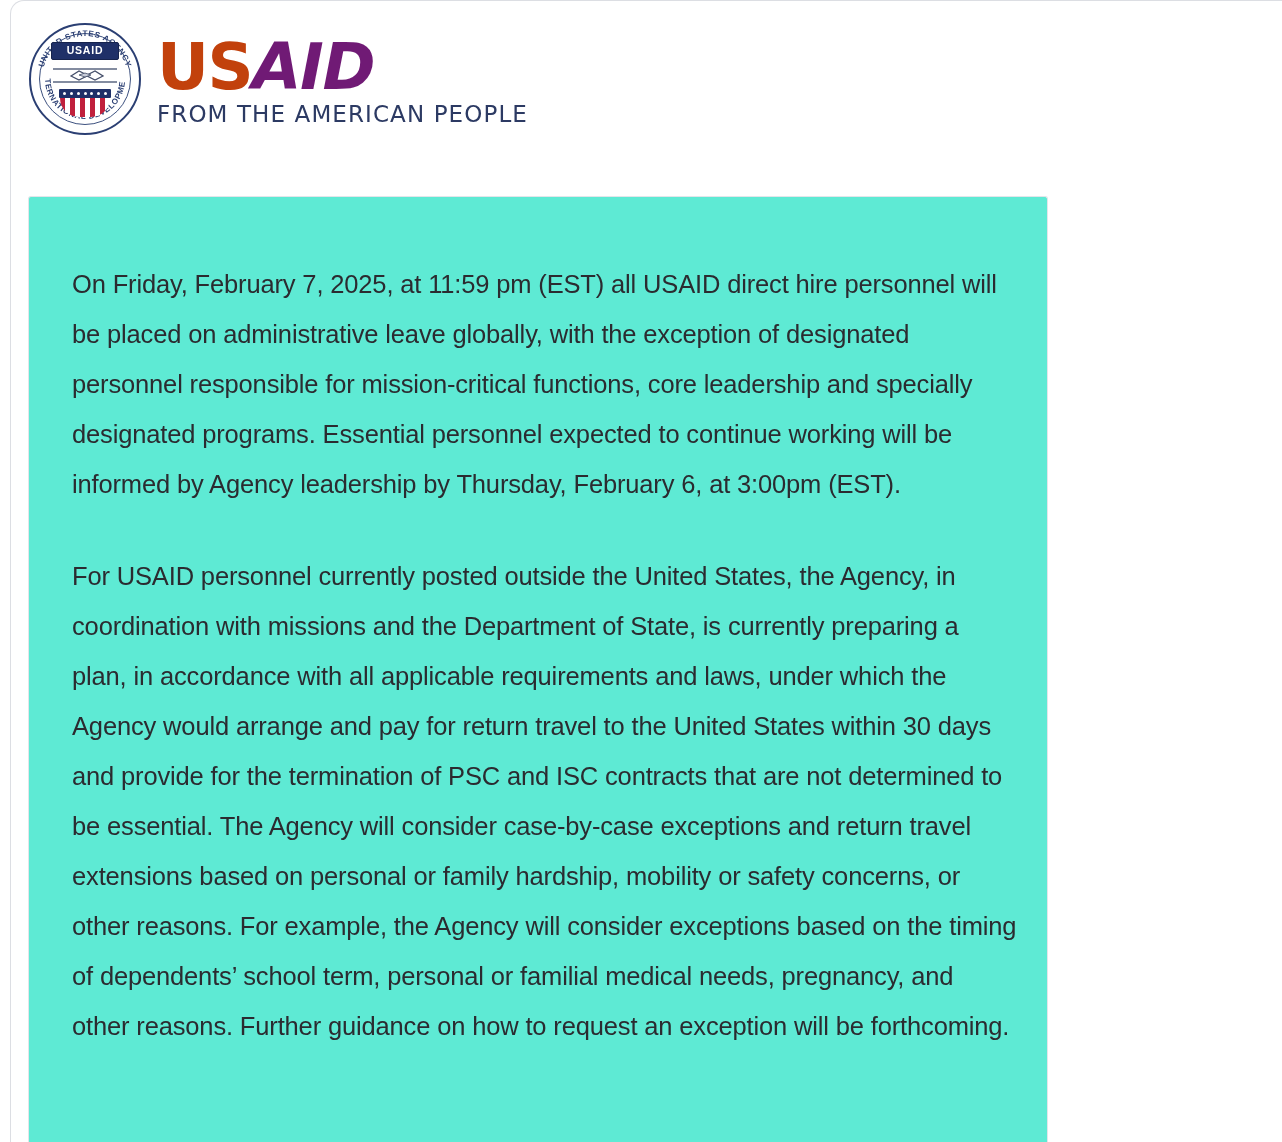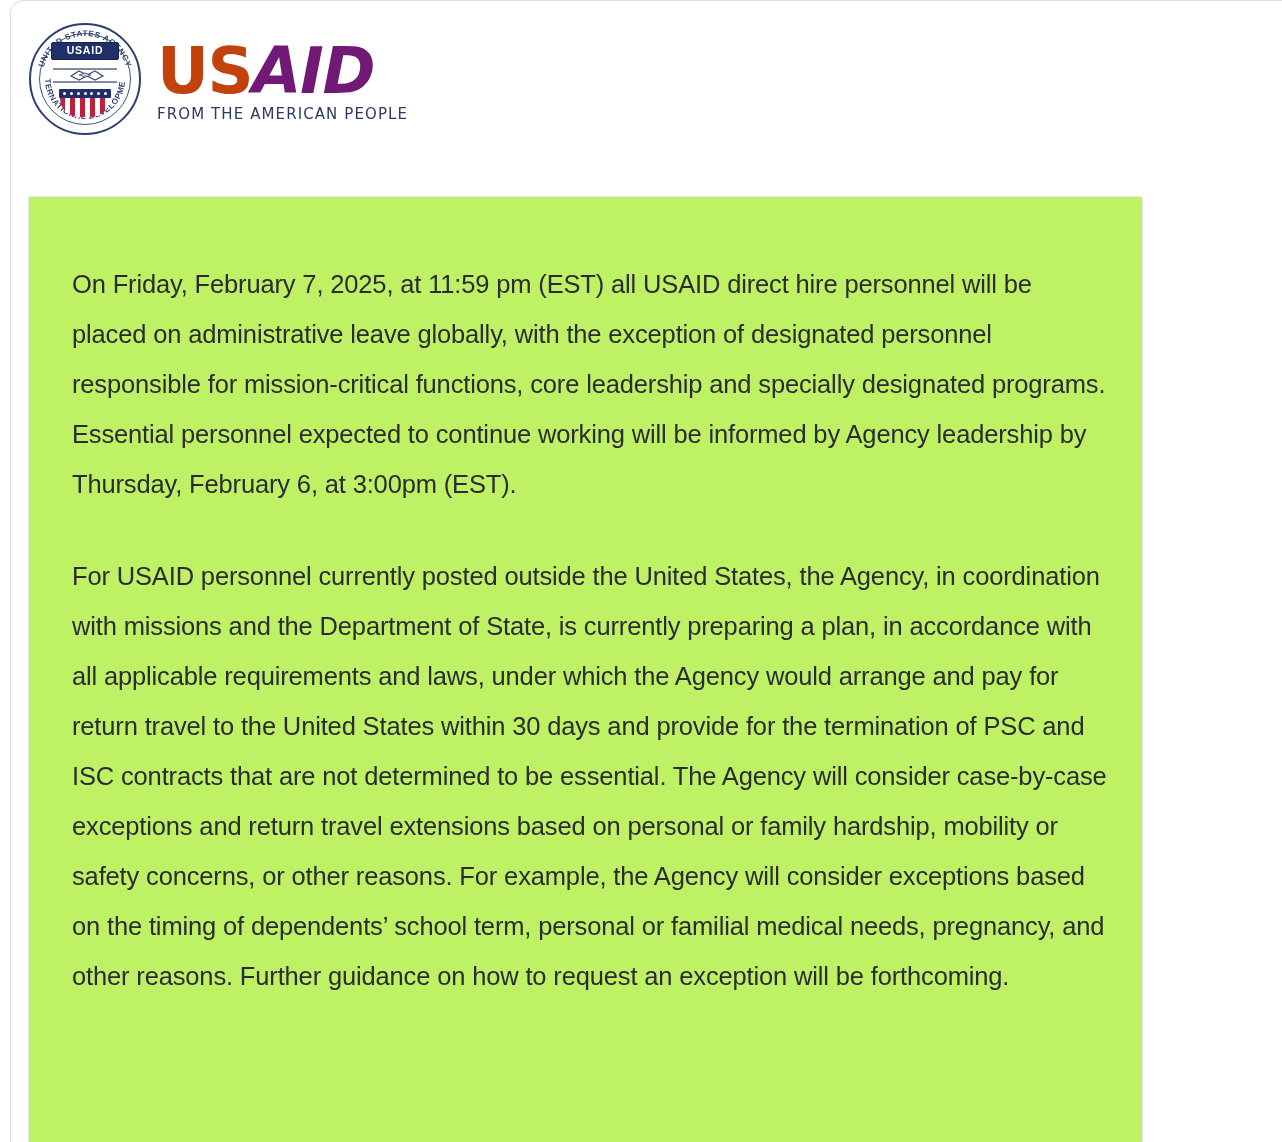--- a/index.html
+++ b/index.html
@@ -139,36 +139,36 @@
     font-size: 64px;
     font-weight: 700;
     letter-spacing: -1.5px;
     line-height: 64px;
     white-space: nowrap;
   }
   .wm-us { color: #c2410c; }
   .wm-aid { color: #701a75; font-style: italic; }
   .wordmark-tag {
     font-family: "DejaVu Sans", sans-serif;
-    font-size: 15px;
+    font-size: 23px;
     font-weight: 400;
     letter-spacing: 1.1px;
     color: #2c3a63;
     margin-top: 2px;
     white-space: nowrap;
   }
 
   
   #message-card {
     position: absolute;
     left: 17px;
     top: 195px;
-    width: 1115px;
+    width: 1020px;
     min-height: 947px;
-    background: #bef264;
+    background: #5eead4;
     border: 1px solid #e3e5ea;
     border-bottom: none;
     border-radius: 3px 3px 0 0;
     box-sizing: border-box;
   }
 
   #message-body {
     padding: 62px 30px 0 43px;
   }
 

